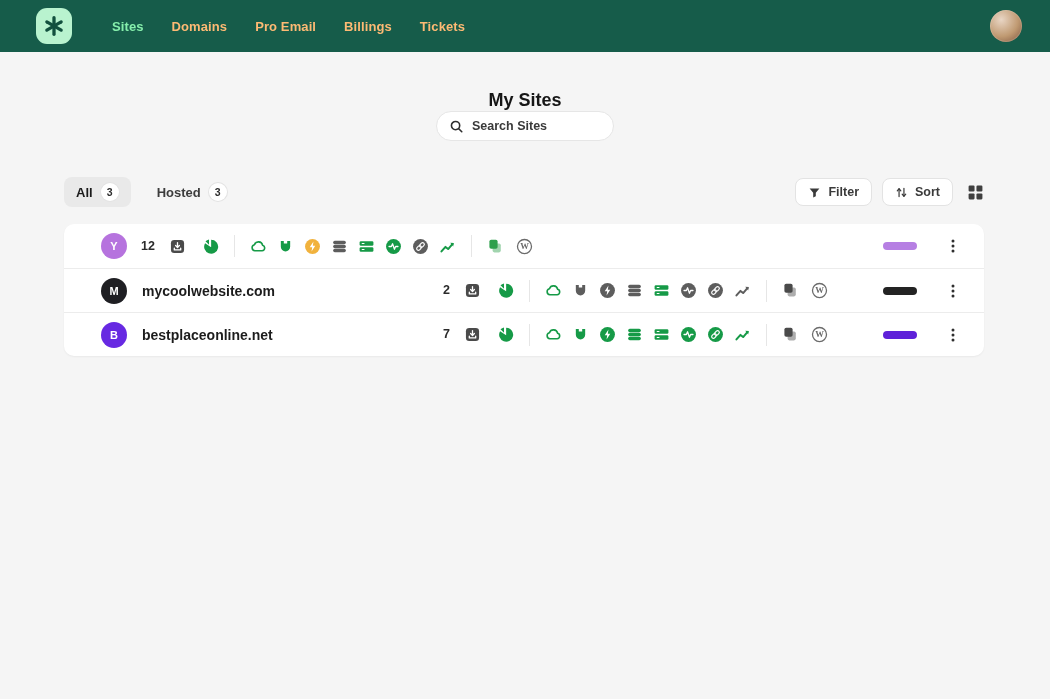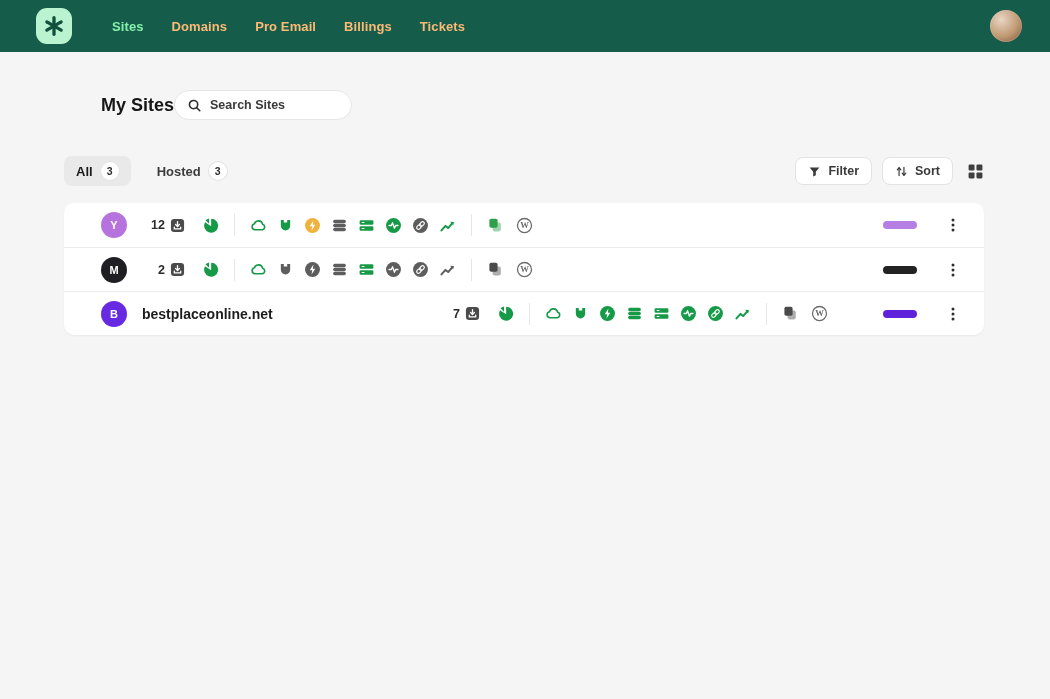--- a/index.html
+++ b/index.html
@@ -27,22 +27,23 @@
   }
   .nav-item.active { color:#86efac; }
   .topbar-avatar {
     margin-left:auto; width:32px; height:32px; border-radius:50%;
     background:radial-gradient(circle at 35% 30%, #e9d6c5, #c09a72 55%, #8a6248 90%);
     box-shadow:0 0 0 1px rgba(255,255,255,.15) inset;
     cursor:pointer;
   }
   
   .page-head {
-    display:flex; align-items:center; justify-content:flex-start;
-    padding:38px 66px 0 101px;
+    display:flex; align-items:center; justify-content:space-between;
+    padding:38px 66px 0 66px;
+    flex-direction:column;
   }
   .page-title { font-size:18px; font-weight:700; color:#161616; }
   .search-pill {
     width:178px; height:30px; background:#fff;
     border:1px solid #e6e6e6; border-radius:16px;
     display:flex; align-items:center; padding:0 12px; gap:8px;
   }
   .search-pill input {
     border:none; outline:none; background:transparent;
     font-family:"Liberation Sans", sans-serif;
@@ -90,21 +91,21 @@
   .site-avatar {
     width:26px; height:26px; border-radius:50%;
     display:flex; align-items:center; justify-content:center;
     font-size:11px; font-weight:700; color:#fff; flex:0 0 26px;
   }
   .site-domain {
     margin-left:15px; flex:0 0 280px;
     font-size:14px; font-weight:700; color:#1c1c1c; cursor:pointer;
   }
   .updates-group {
-    flex:0 0 58px; display:flex; align-items:center; justify-content:flex-end; gap:5px;
+    flex:0 0 58px; display:flex; justify-content:flex-end; gap:15px;
   }
   .updates-count { font-size:12.5px; font-weight:700; color:#2b2b2b; }
   .pie-wrap { margin-left:17px; display:flex; }
   .v-div { width:1px; height:22px; background:#e6e6e6; margin:0 15px; }
   .icon-strip { display:flex; align-items:center; gap:10px; }
   .status-icon { width:17px; height:17px; display:flex; cursor:pointer; }
   .pair { display:flex; align-items:center; gap:12px; }
   .spacer { flex:1; }
   .status-bar {
     width:34px; height:8px; border-radius:4px; margin-right:27px;
@@ -297,20 +298,21 @@
       <svg width="14" height="16" viewBox="0 0 14 16" fill="#2e2e2e">
         <circle cx="7" cy="3" r="1.5"></circle>
           <circle cx="7" cy="8" r="1.5"></circle>
           <circle cx="7" cy="13" r="1.5"></circle>
       </svg>
     </span>
   </div>
 
   <div class="site-row">
     <div class="site-avatar" style="background: rgb(31, 31, 35);">M</div>
+    <div class="site-domain">mycoolwebsite.com</div>
 
     <div class="updates-group">
       <span class="updates-count">2</span>
       <span>
         <svg width="15" height="15" viewBox="0 0 16 16">
           <rect x="1" y="1" width="14" height="14" rx="3.5" fill="#4a4a4a"></rect>
           <g stroke="#fff" stroke-width="1.4" fill="none" stroke-linecap="round" stroke-linejoin="round">
             <line x1="8" y1="4" x2="8" y2="8.6"></line>
             <polyline points="6,7 8,9 10,7"></polyline>
             <path d="M4.6 9.8 v1.8 h6.8 v-1.8"></path>

